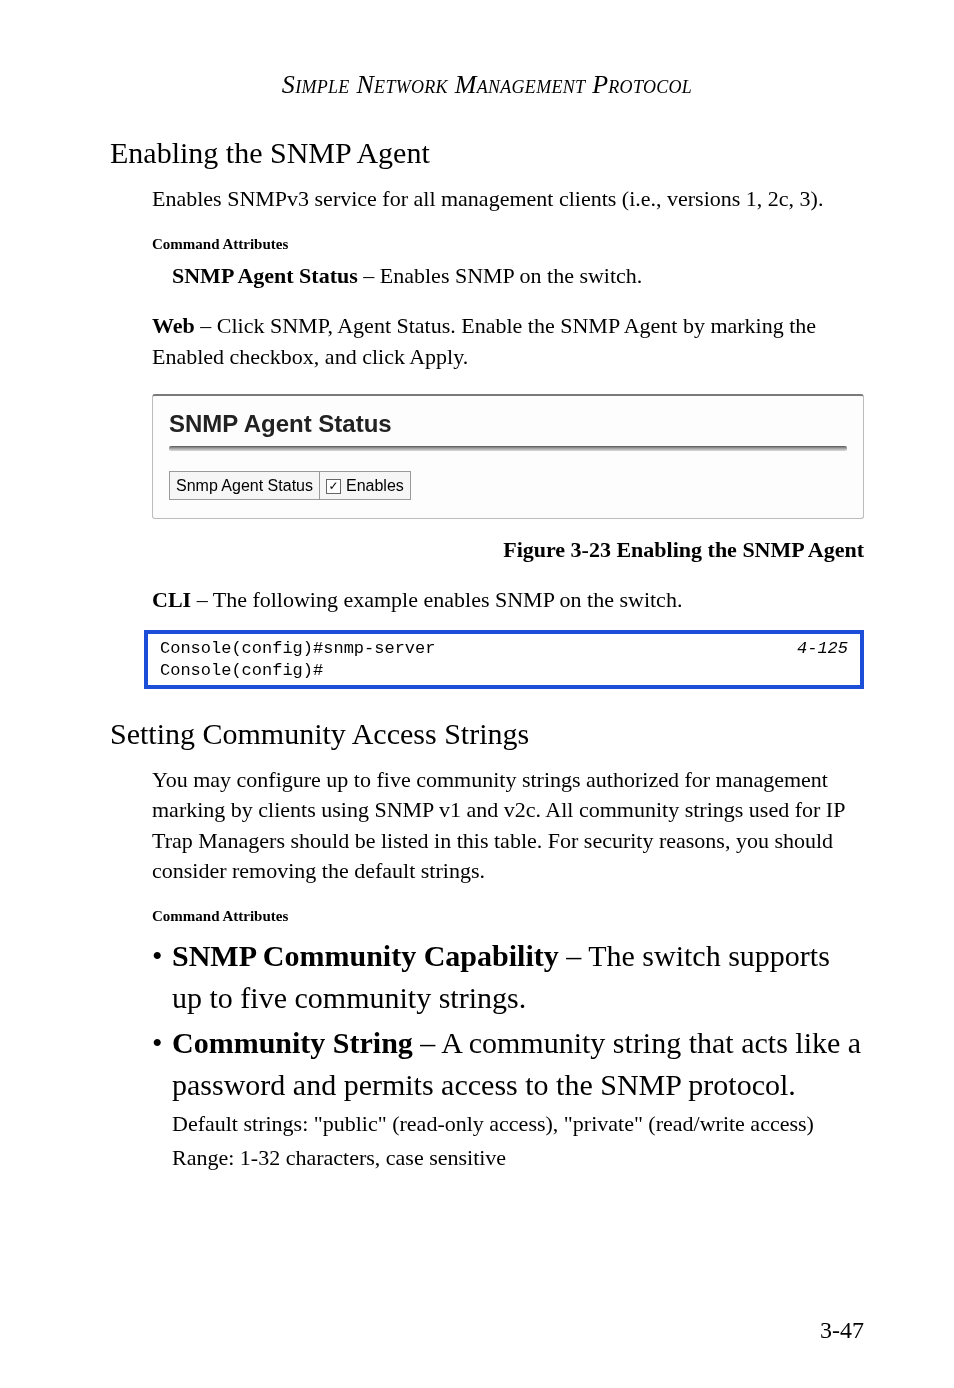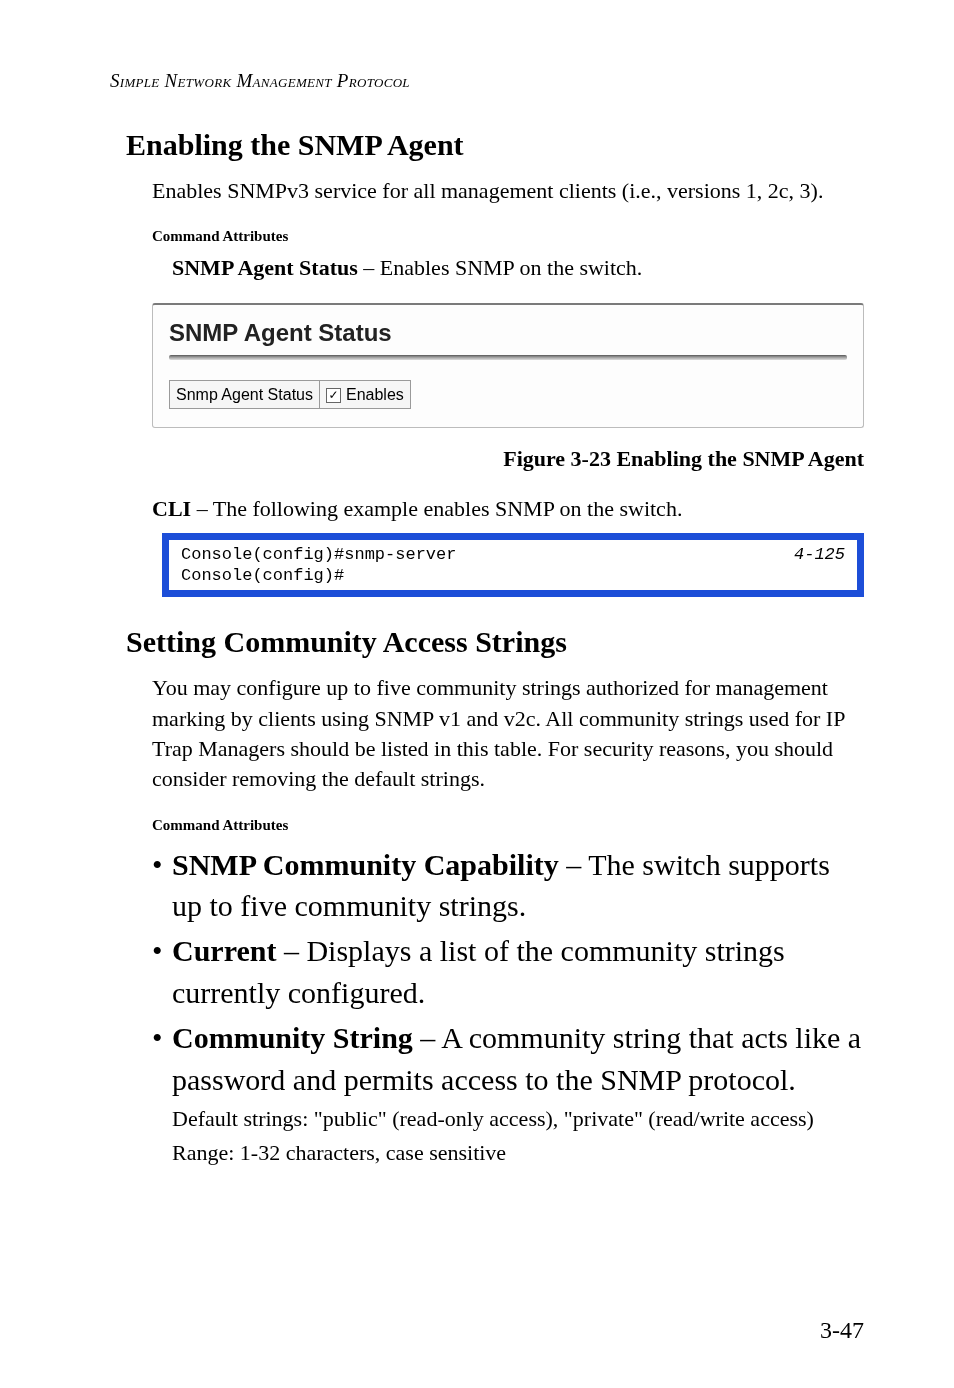--- a/index.html
+++ b/index.html
@@ -12,31 +12,31 @@
     height: 1388px;
     position: relative;
   }
   .page {
     padding: 70px 90px 50px 110px;
     box-sizing: border-box;
     height: 100%;
     position: relative;
   }
   .running-header {
-    text-align: left;
+    text-align: center;
     font-style: italic;
     font-variant: small-caps;
-    font-size: 19px;
+    font-size: 26px;
     letter-spacing: 0.3px;
     margin-bottom: 36px;
   }
   .h1 {
     font-size: 30px;
-    font-weight: bold;
-    margin: 0 0 14px 16px;
+    font-weight: normal;
+    margin: 0 0 14px 0;
   }
   .body-text {
     font-size: 22px;
     line-height: 1.38;
     margin: 0 0 22px 0;
     padding-left: 42px;
   }
   .h2 {
     font-size: 15px;
     font-weight: bold;
@@ -99,22 +99,22 @@
     line-height: 1;
     font-family: Arial, sans-serif;
   }
   .figure-caption {
     text-align: right;
     font-size: 22px;
     font-weight: bold;
     margin: 4px 0 22px 0;
   }
   .code-block {
-    margin: 6px 0 28px 52px;
-    border: 7px solid #1d4ed8;
+    margin: 6px 0 28px 34px;
+    border: 4px solid #1d4ed8;
     font-family: "Courier New", Courier, monospace;
     font-size: 17px;
     padding: 4px 12px 4px 12px;
     line-height: 1.25;
     display: flex;
     justify-content: space-between;
   }
   .code-left {
     white-space: pre;
   }
@@ -164,20 +164,23 @@
   <h2 class="h1">Enabling the SNMP Agent</h2>
 
   <p class="body-text">Enables SNMPv3 service for all management clients (i.e., versions 1, 2c, 3).</p>
 
   <div class="h2">Command Attributes</div>
 
   <p class="indented-attr">
     <span class="bold">SNMP Agent Status</span><span> – Enables SNMP on the switch.</span>
   </p>
 
+  <p class="body-text">
+    <span class="bold">Web</span><span> – Click SNMP, Agent Status. Enable the SNMP Agent by marking the Enabled checkbox, and click Apply.</span>
+  </p>
 
   <div class="figure-box">
     <div class="figure-title">SNMP Agent Status</div>
     <div class="figure-divider"></div>
     <table class="status-table">
       <tbody>
           <tr>
         <td>Snmp Agent Status</td>
         <td>
           <span class="checkbox-label">
@@ -185,44 +188,41 @@
             <span>Enables</span>
           </span>
         </td>
       </tr>
     </tbody>
       </table>
   </div>
 
   <div class="figure-caption">Figure 3-23  Enabling the SNMP Agent</div>
 
-  <p class="body-text" style="margin-bottom:8px;">
+  <p class="body-text" style="margin-bottom:15px;">
     <span class="bold">CLI</span><span> – The following example enables SNMP on the switch.</span>
   </p>
 
   <div class="code-block">
     <span class="code-left">Console(config)#snmp-server
 Console(config)#</span>
     <span class="code-right">4-125</span>
   </div>
 
   <h2 class="h1">Setting Community Access Strings</h2>
 
   <p class="body-text">You may configure up to five community strings authorized for management marking by clients using SNMP v1 and v2c. All community strings used for IP Trap Managers should be listed in this table. For security reasons, you should consider removing the default strings.</p>
 
   <div class="h2">Command Attributes</div>
 
   <ul class="bullet-list">
     <li>
       <span class="bold">SNMP Community Capability</span><span> – The switch supports up to five community strings.</span>
     </li>
     <li>
-      <span class="bold">Current</span><span> – Displays a list of the community strings currently configured.</span>
-    </li>
-    <li>
       <span class="bold">Community String</span><span> – A community string that acts like a password and permits access to the SNMP protocol.</span>
     </li>
   </ul>
 
   <div class="sub-line">Default strings: "public" (read-only access), "private" (read/write access)</div>
   <div class="sub-line">Range: 1-32 characters, case sensitive</div>
 
   <div class="page-number">3-47</div>
 
 </div>

